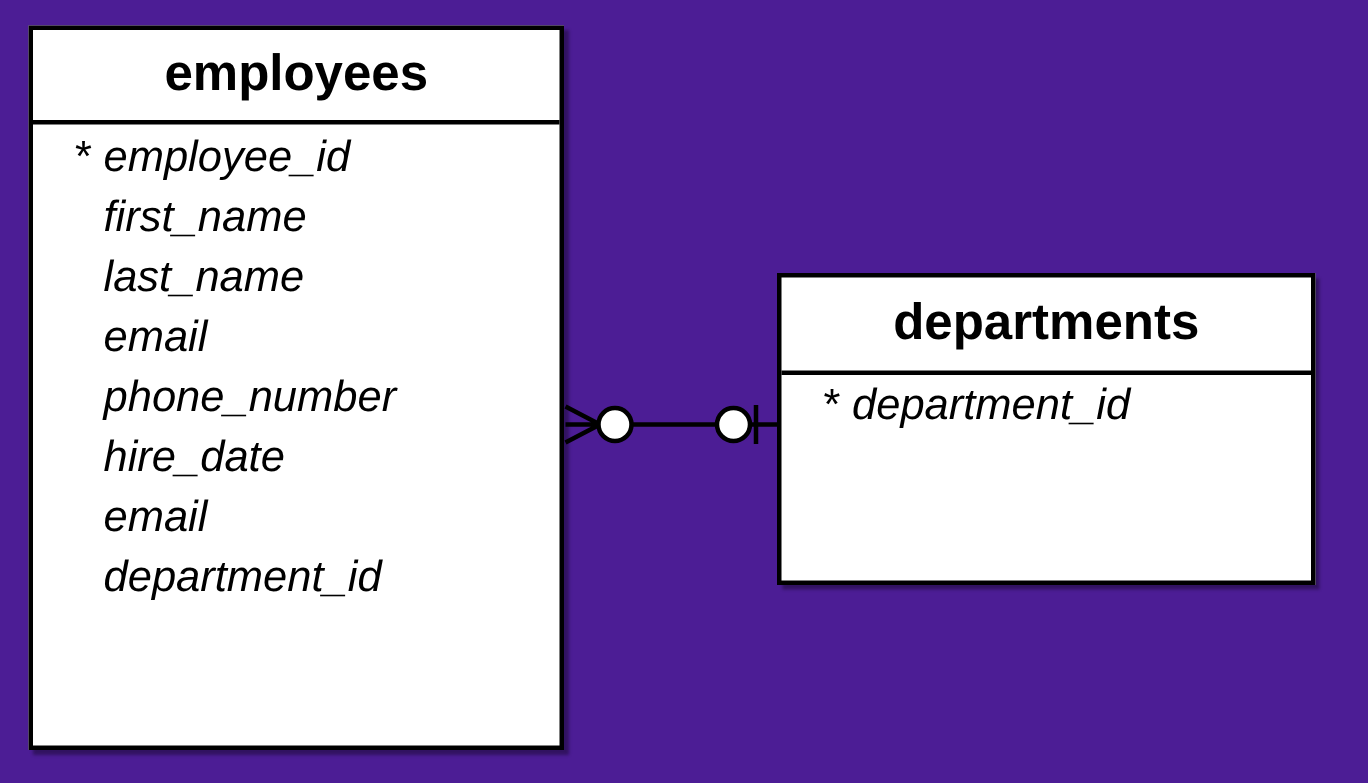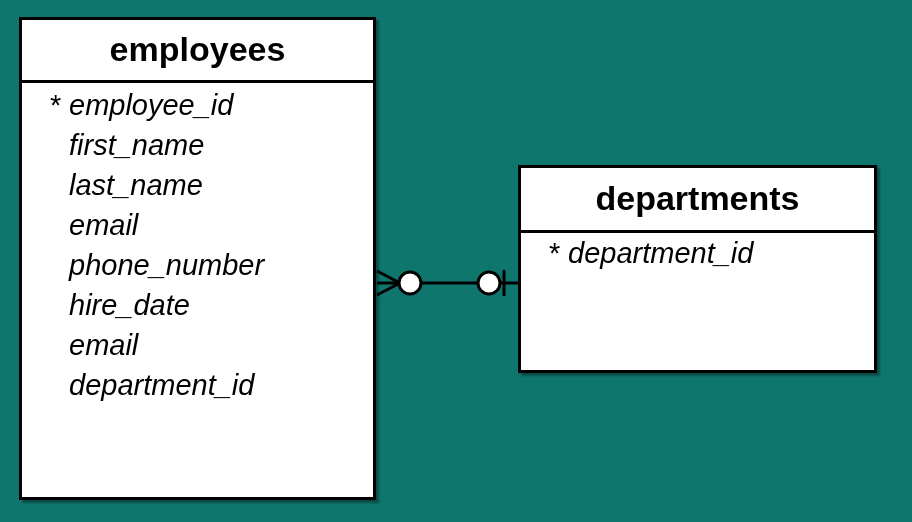--- a/index.html
+++ b/index.html
@@ -5,41 +5,41 @@
   html, body {
     margin: 0;
     padding: 0;
     background: #ffffff;
     font-family: "Liberation Sans", sans-serif;
   }
   .canvas {
     position: relative;
     width: 912px;
     height: 522px;
-    background: #0f766e;
+    background: #4c1d95;
     overflow: hidden;
   }
   .entity {
     position: absolute;
     background: #ffffff;
     border: 3px solid #000000;
     box-shadow: 3px 3px 2px rgba(0,0,0,0.35);
     box-sizing: border-box;
   }
   .entity-title {
     font-weight: bold;
     font-size: 34px;
     color: #000000;
     text-align: center;
     border-bottom: 3px solid #000000;
     box-sizing: border-box;
   }
   #entity-employees { left: 19px; top: 17px; width: 357px; height: 483px; }
   #entity-employees .entity-title { height: 63px; line-height: 59px; }
-  #entity-departments { left: 518px; top: 165px; width: 359px; height: 208px; }
+  #entity-departments { left: 518px; top: 182px; width: 359px; height: 208px; }
   #entity-departments .entity-title { height: 65px; line-height: 61px; }
 
   .entity-fields {
     padding-left: 28px;
     box-sizing: border-box;
   }
   #entity-employees .entity-fields { padding-top: 2px; }
   #entity-departments .entity-fields { padding-top: 0px; }
 
   .field-row {

